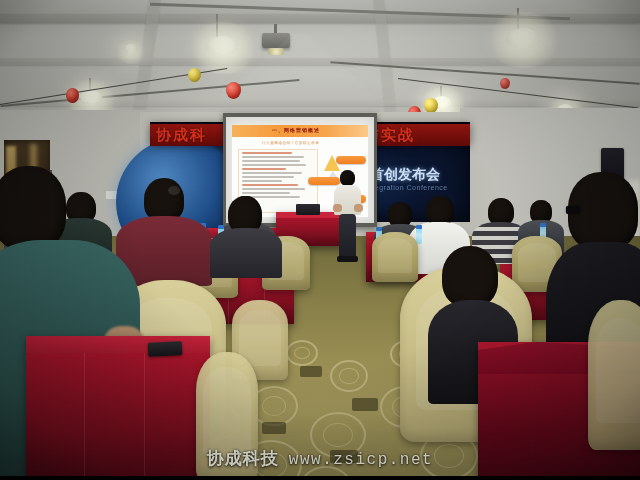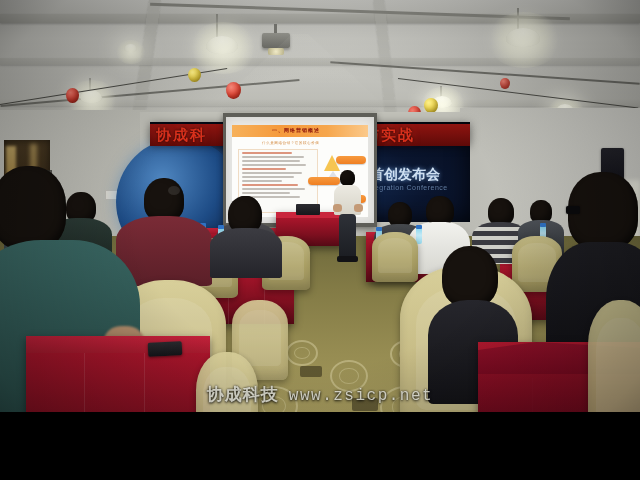--- a/index.html
+++ b/index.html
@@ -1,17 +1,17 @@
 <!DOCTYPE html>
 <html><head>
 <meta charset="utf-8">
 <style>
   html,body{margin:0;padding:0;background:#000;}
   body{font-family:"Liberation Sans",sans-serif;}
-  #scene{position:relative;width:640px;height:412px;overflow:hidden;background:#14532d;}
+  #scene{position:relative;width:640px;height:476px;overflow:hidden;background:#14532d;}
   .abs{position:absolute;}
 
   
   #ceiling{left:0;top:0;width:640px;height:128px;
     background:linear-gradient(#c9c9c4 0%,#cfcfc9 30%,#c2c2bc 60%,#b4b4ad 100%);}
   .ceil-beam{background:linear-gradient(180deg,#b9b9b2,#a7a7a0);box-shadow:0 1px 2px rgba(0,0,0,.22);}
   .ceil-panel{background:linear-gradient(180deg,#d4d4cf,#c4c4be);}
   .track-rail{background:#6e6e68;height:2px;}
   .pendant-stem{width:2px;background:#8d8d86;}
   .pendant-shade{border-radius:50% 50% 46% 46%/60% 60% 40% 40%;

